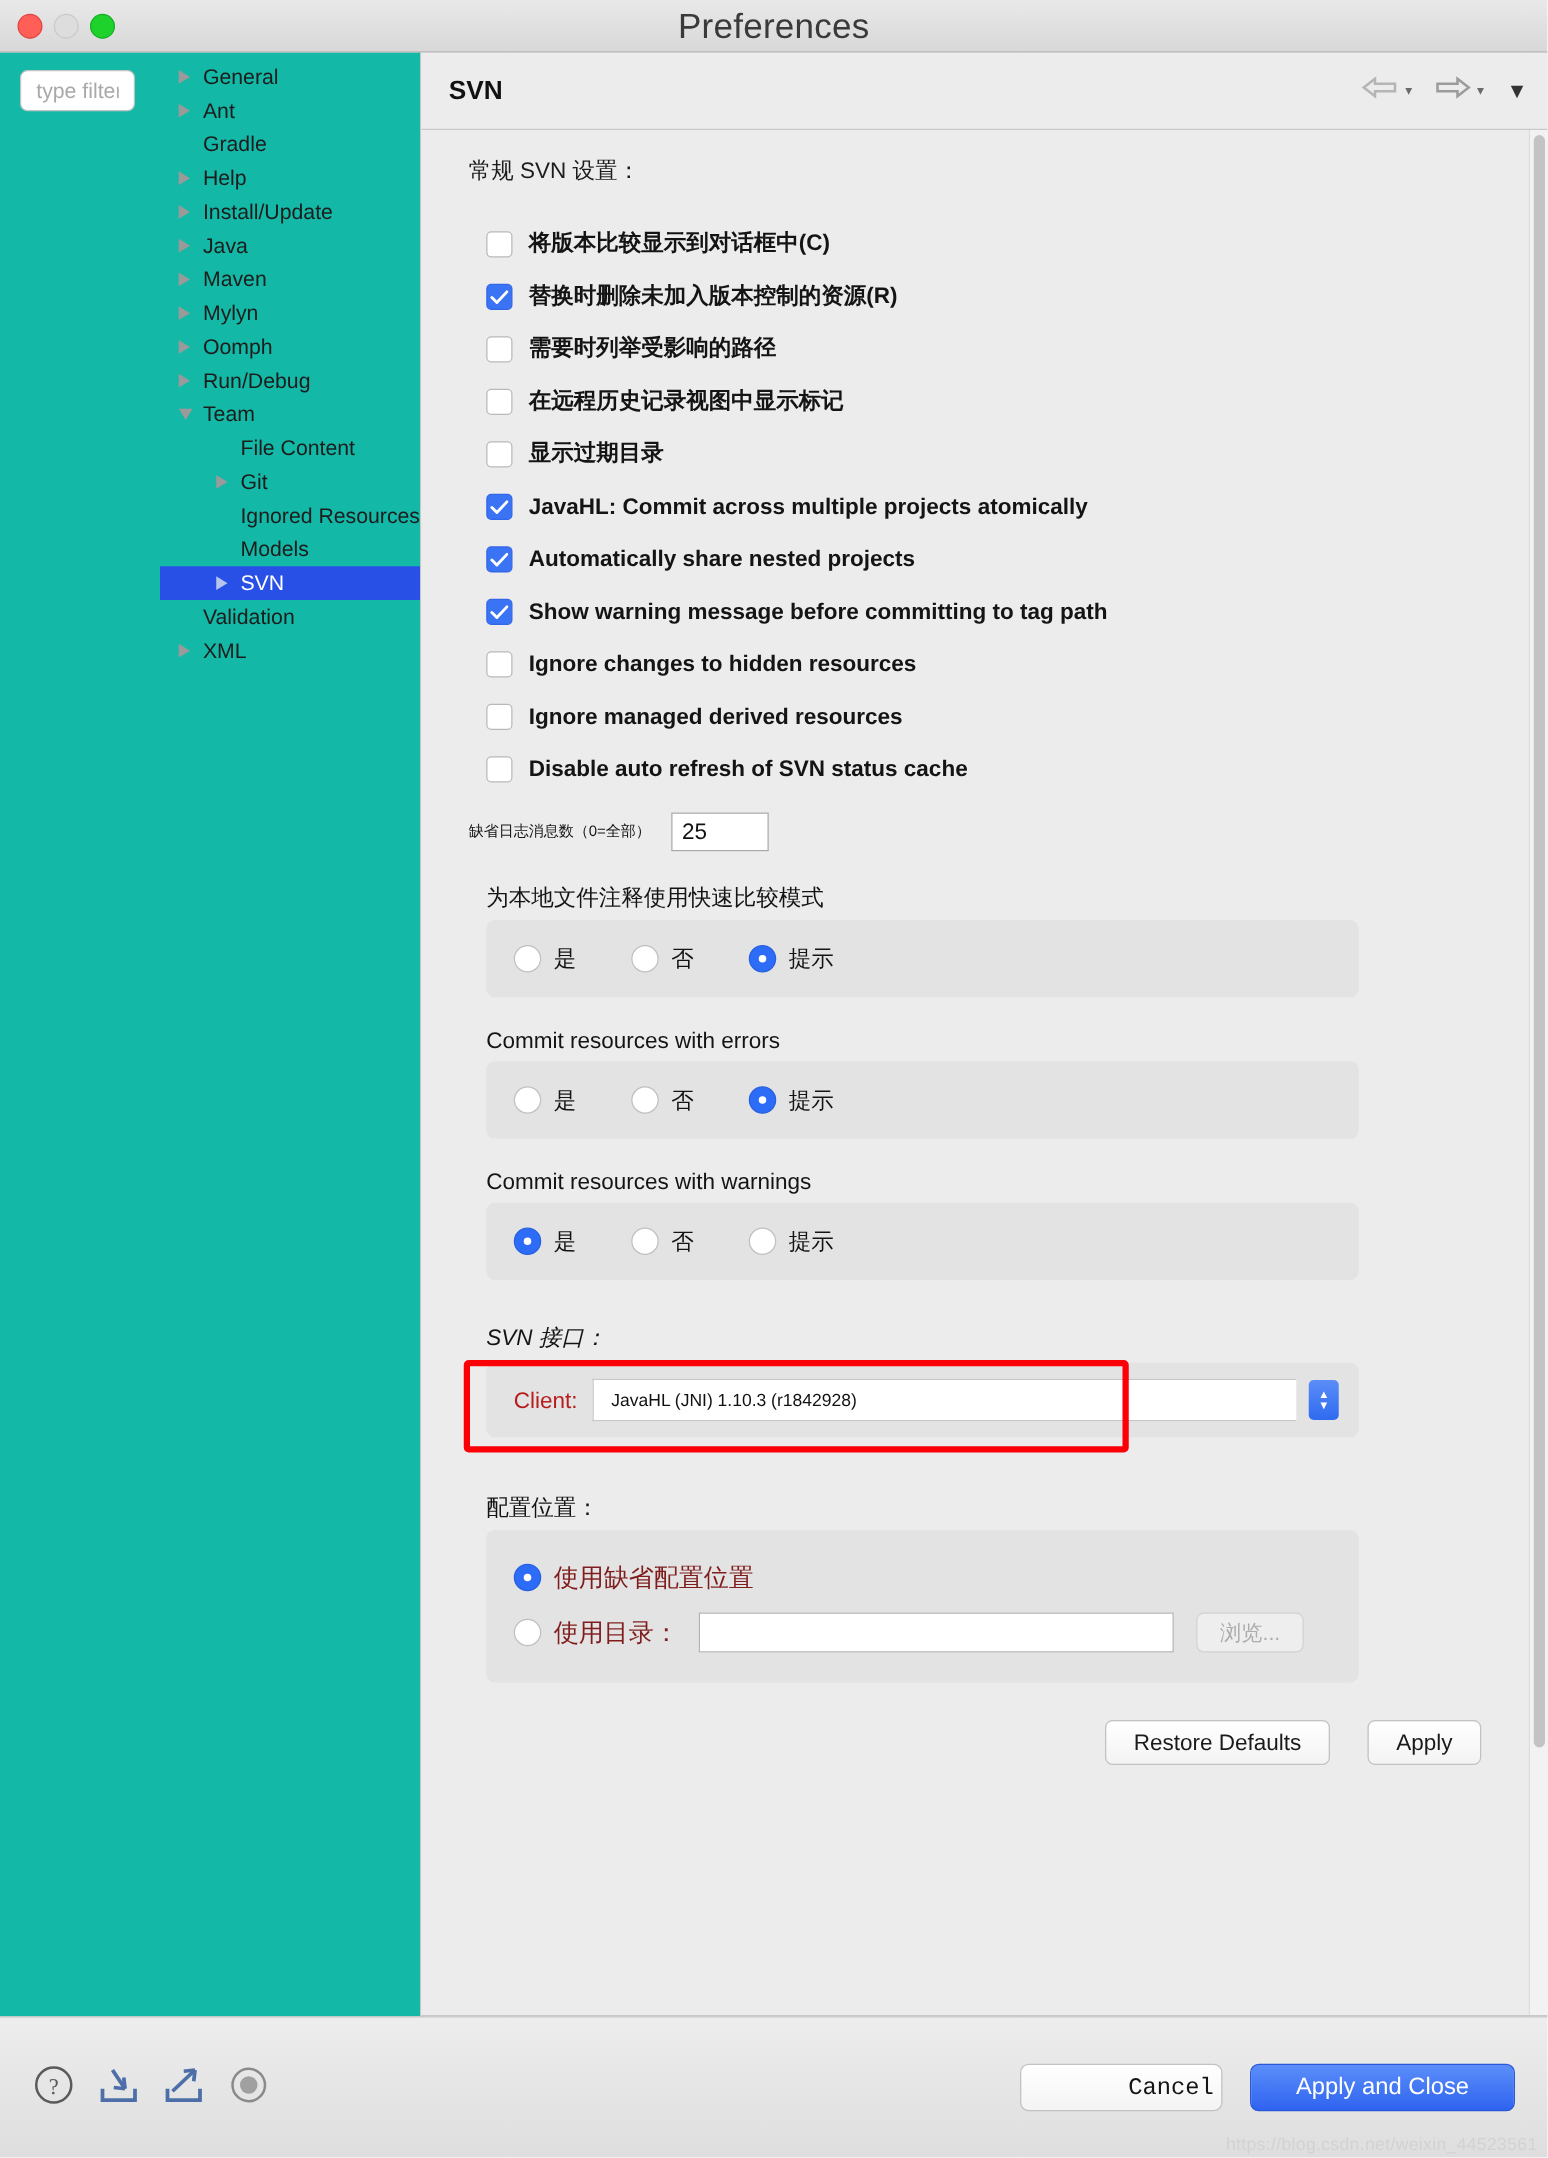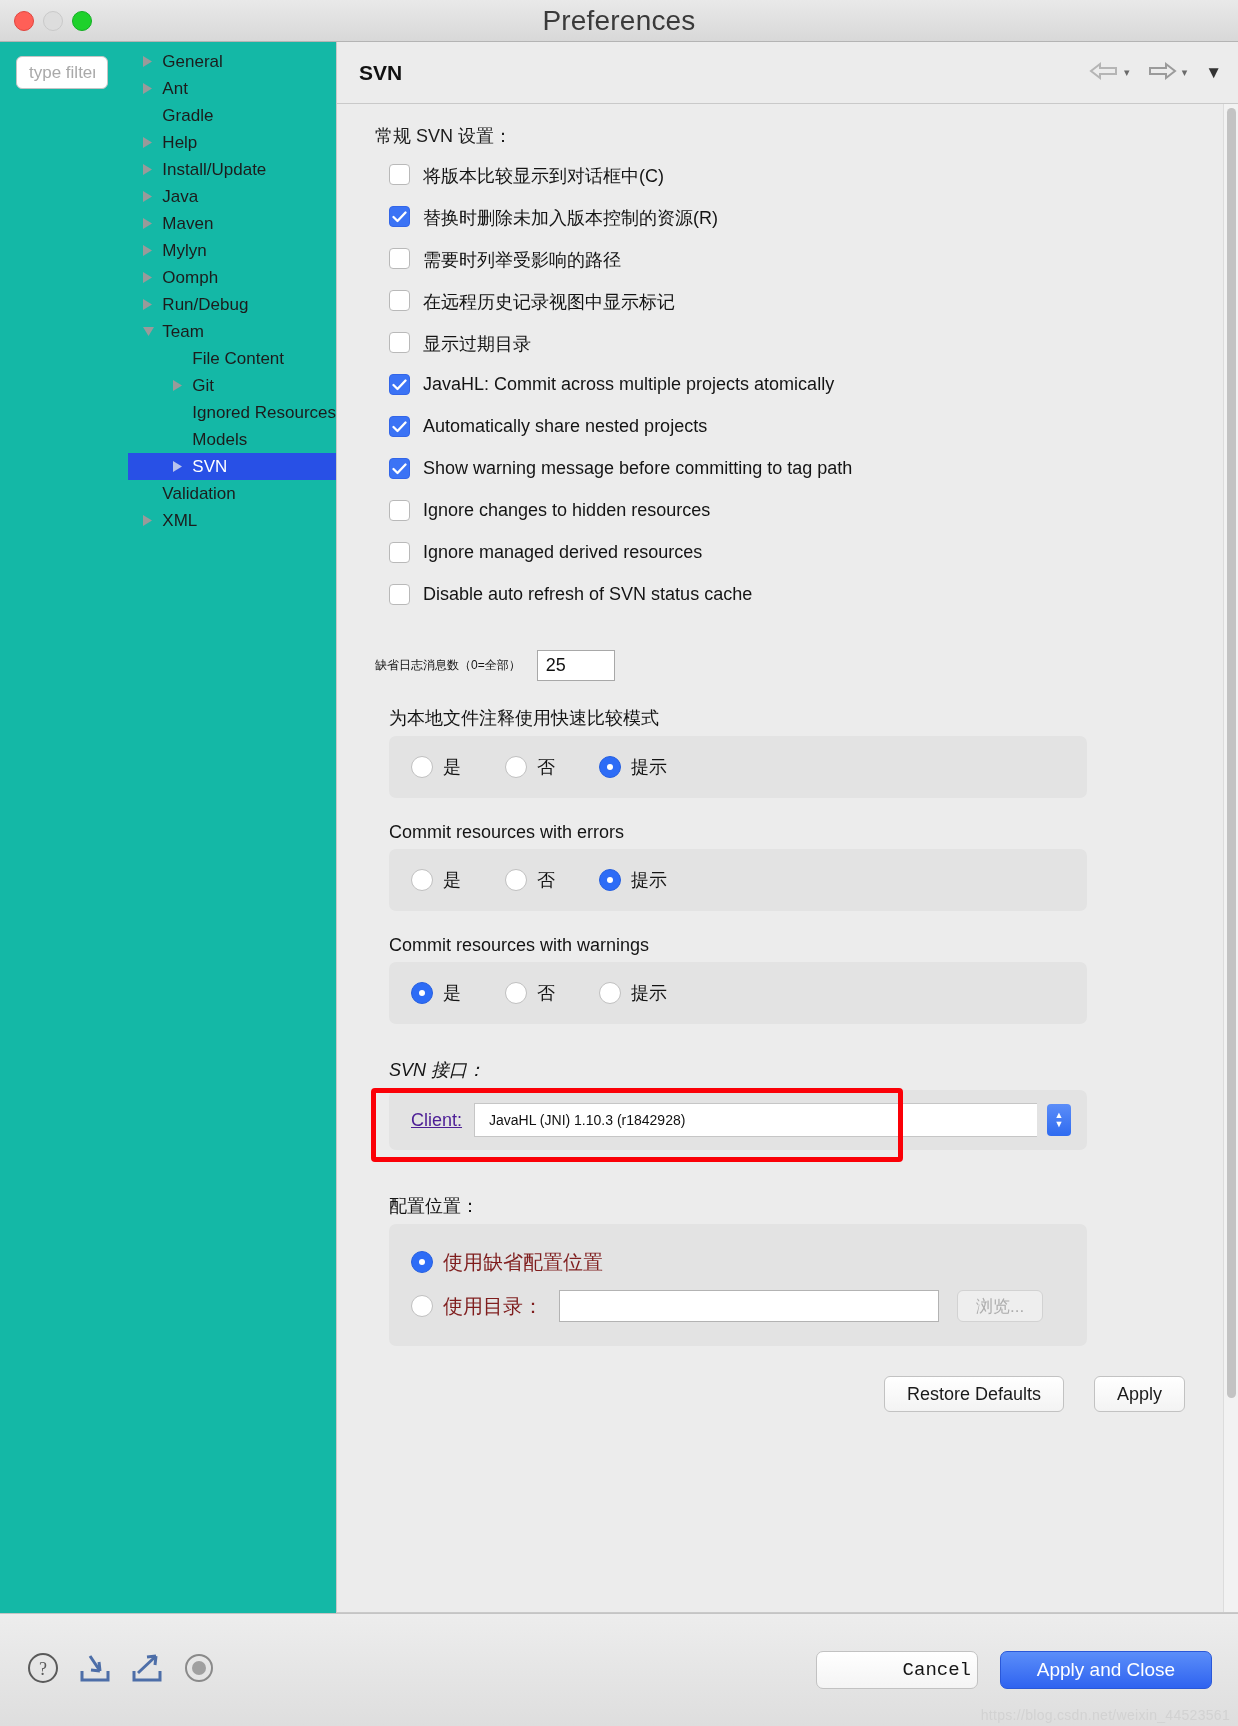--- a/index.html
+++ b/index.html
@@ -126,23 +126,24 @@
   #vthumb {
     position: absolute; left: 3px; top: 4px;
     width: 9px; height: 1290px;
     background: #c3c3c3; border-radius: 5px;
   }
 
   .section-title { font-size: 18px; color: #1c1c1c; margin: 2px 0 16px 12px; }
 
   
   .cb-row {
-    display: flex; align-items: flex-start;
+    display: flex; align-items: flex-end;
     height: 42px;
     padding-left: 26px;
+    font-weight: bold;
   }
   .cbox {
     width: 21px; height: 21px; min-width: 21px;
     border-radius: 4px;
     border: 1px solid #b9b9b9;
     background: #ffffff;
     display: inline-flex; align-items: center; justify-content: center;
     margin-right: 13px;
   }
   .cbox.checked {
@@ -187,21 +188,21 @@
 
   
   #svn-iface { margin: 34px 0 0 26px; position: relative; }
   #svn-iface .group-label { margin-bottom: 8px; font-style: italic; }
   #client-box {
     background: #e3e3e3; border-radius: 7px;
     height: 60px; width: 698px;
     display: flex; align-items: center;
     padding-left: 22px;
   }
-  #client-label { font-size: 18px; color: #4c1d95; margin-right: 12px; text-decoration: underline; }
+  #client-label { font-size: 18px; color: #b91c1c; margin-right: 12px; }
   #client-field {
     flex: 1 1 auto;
     height: 34px; margin-right: 10px;
     background: #ffffff;
     border: 1px solid #c6c6c6;
     border-right: none;
     display: flex; align-items: center;
     padding-left: 14px;
     font-size: 14px; color: #111;
   }

